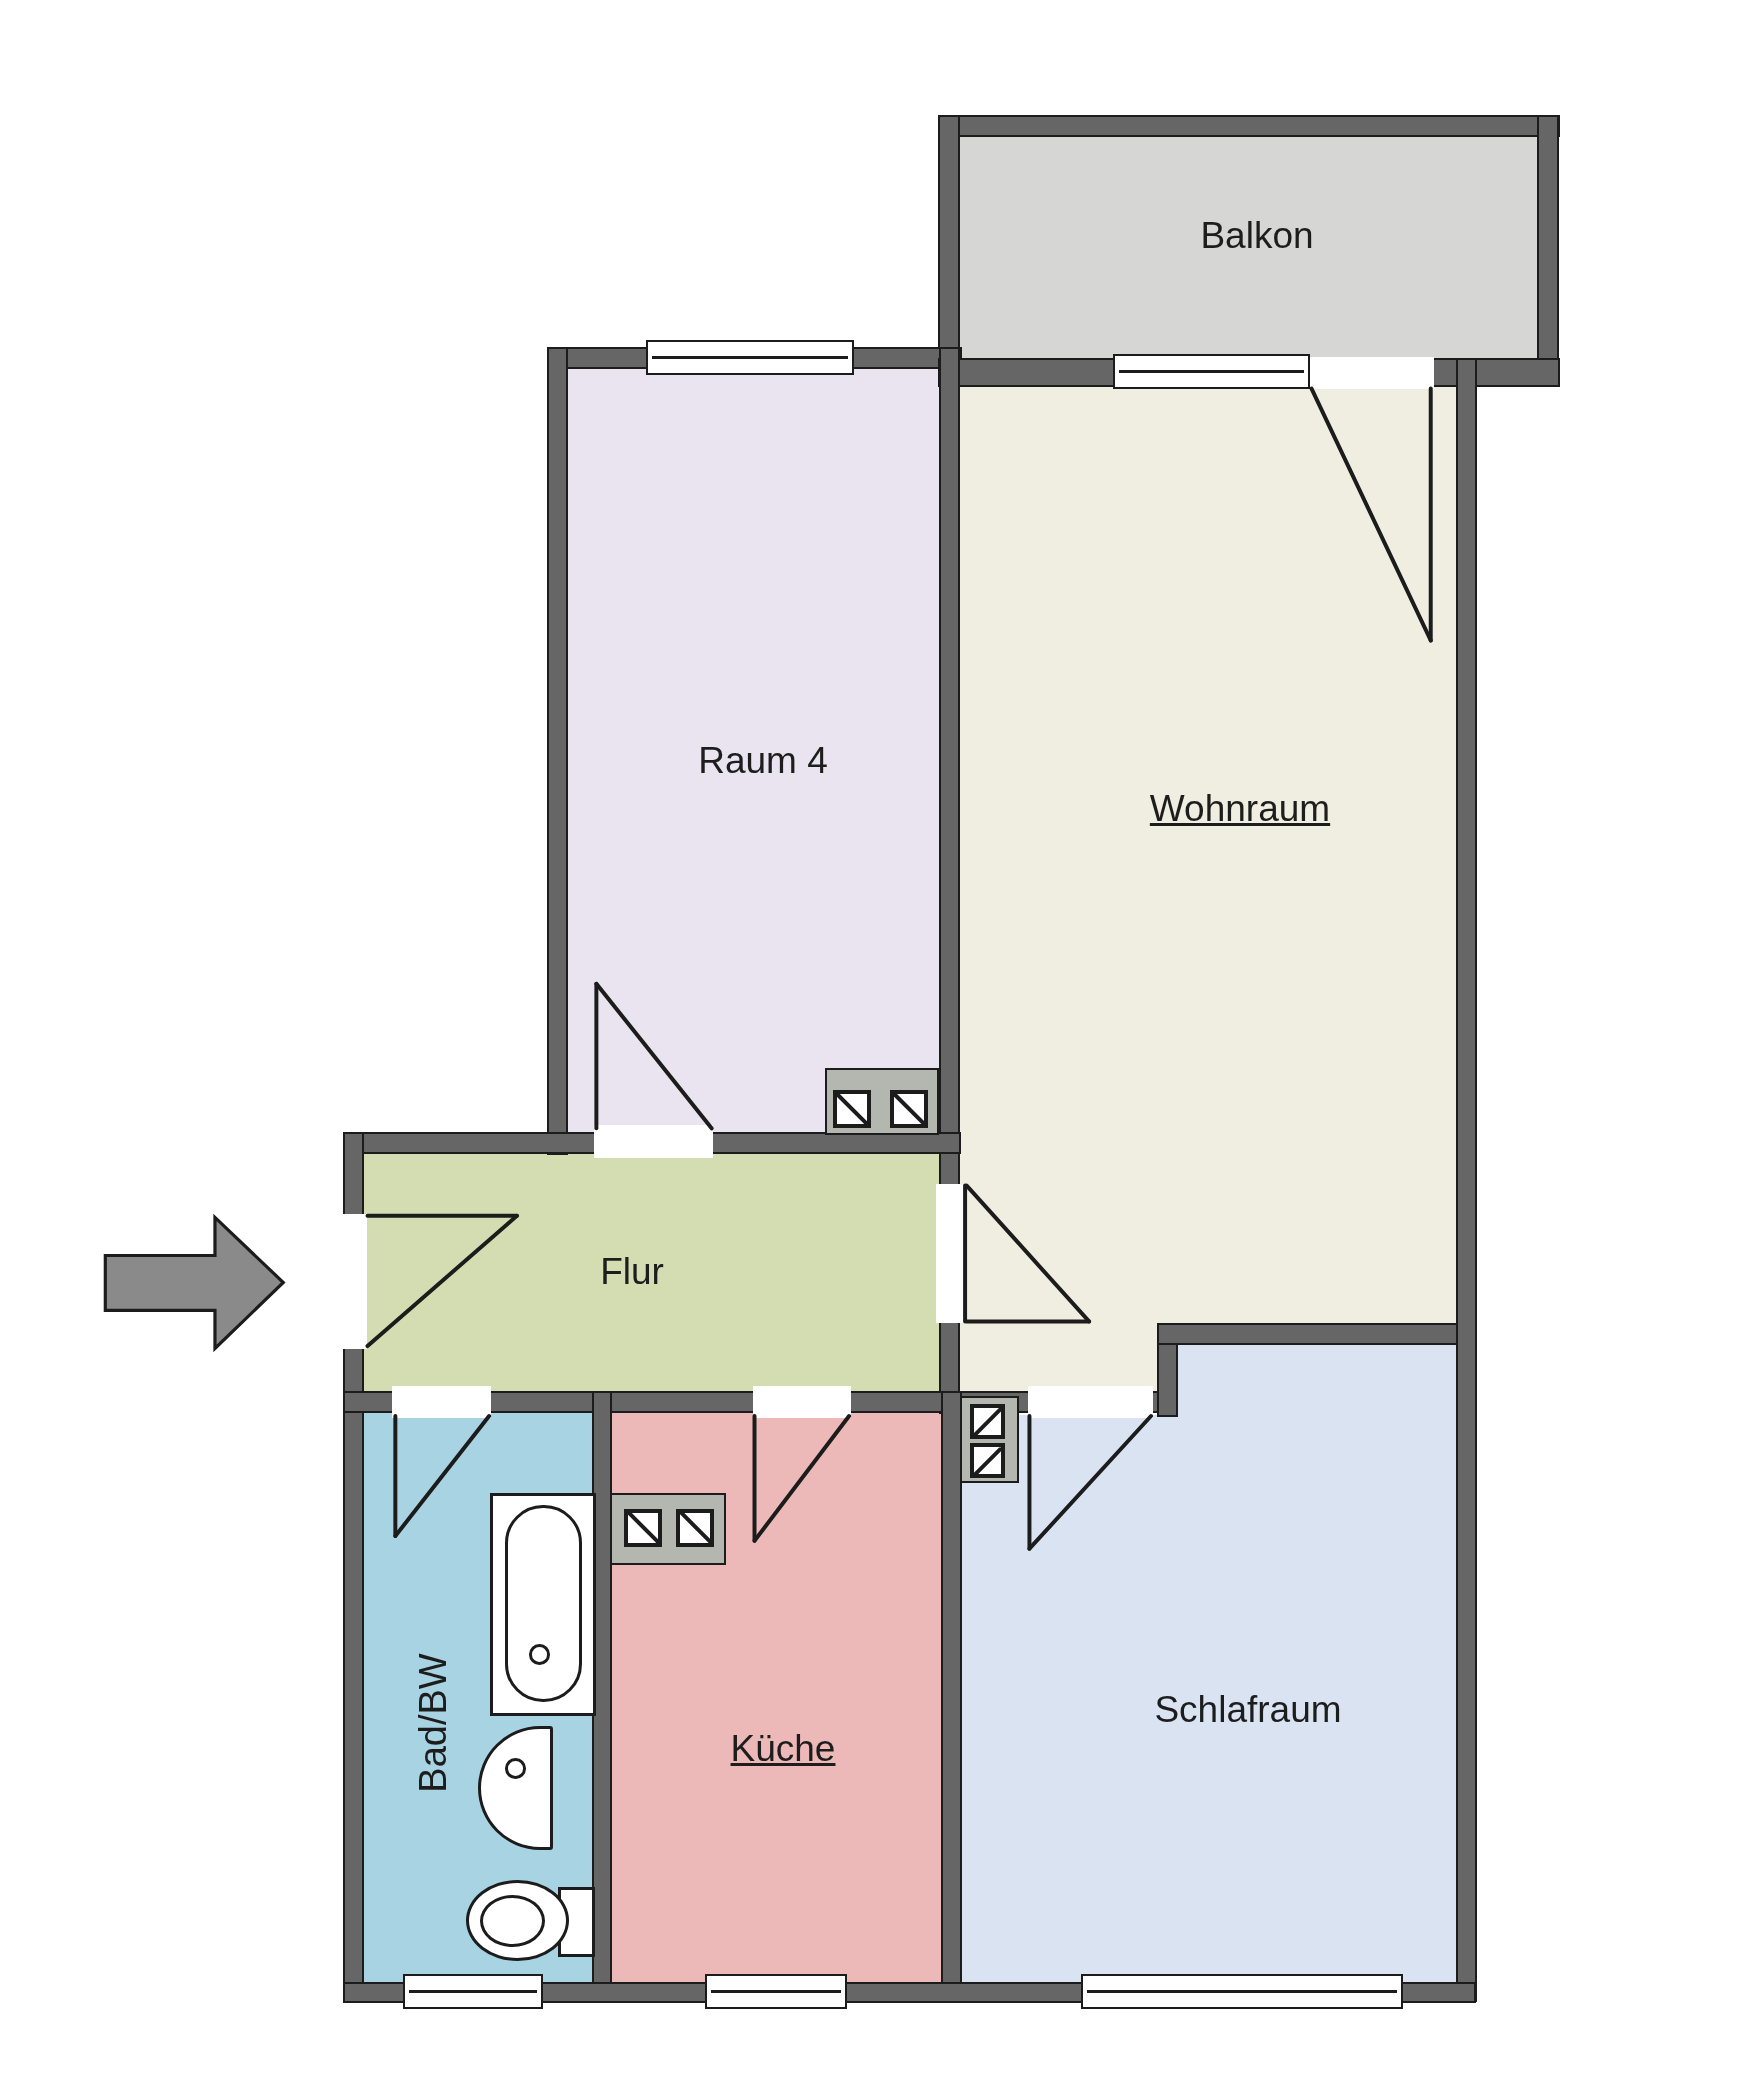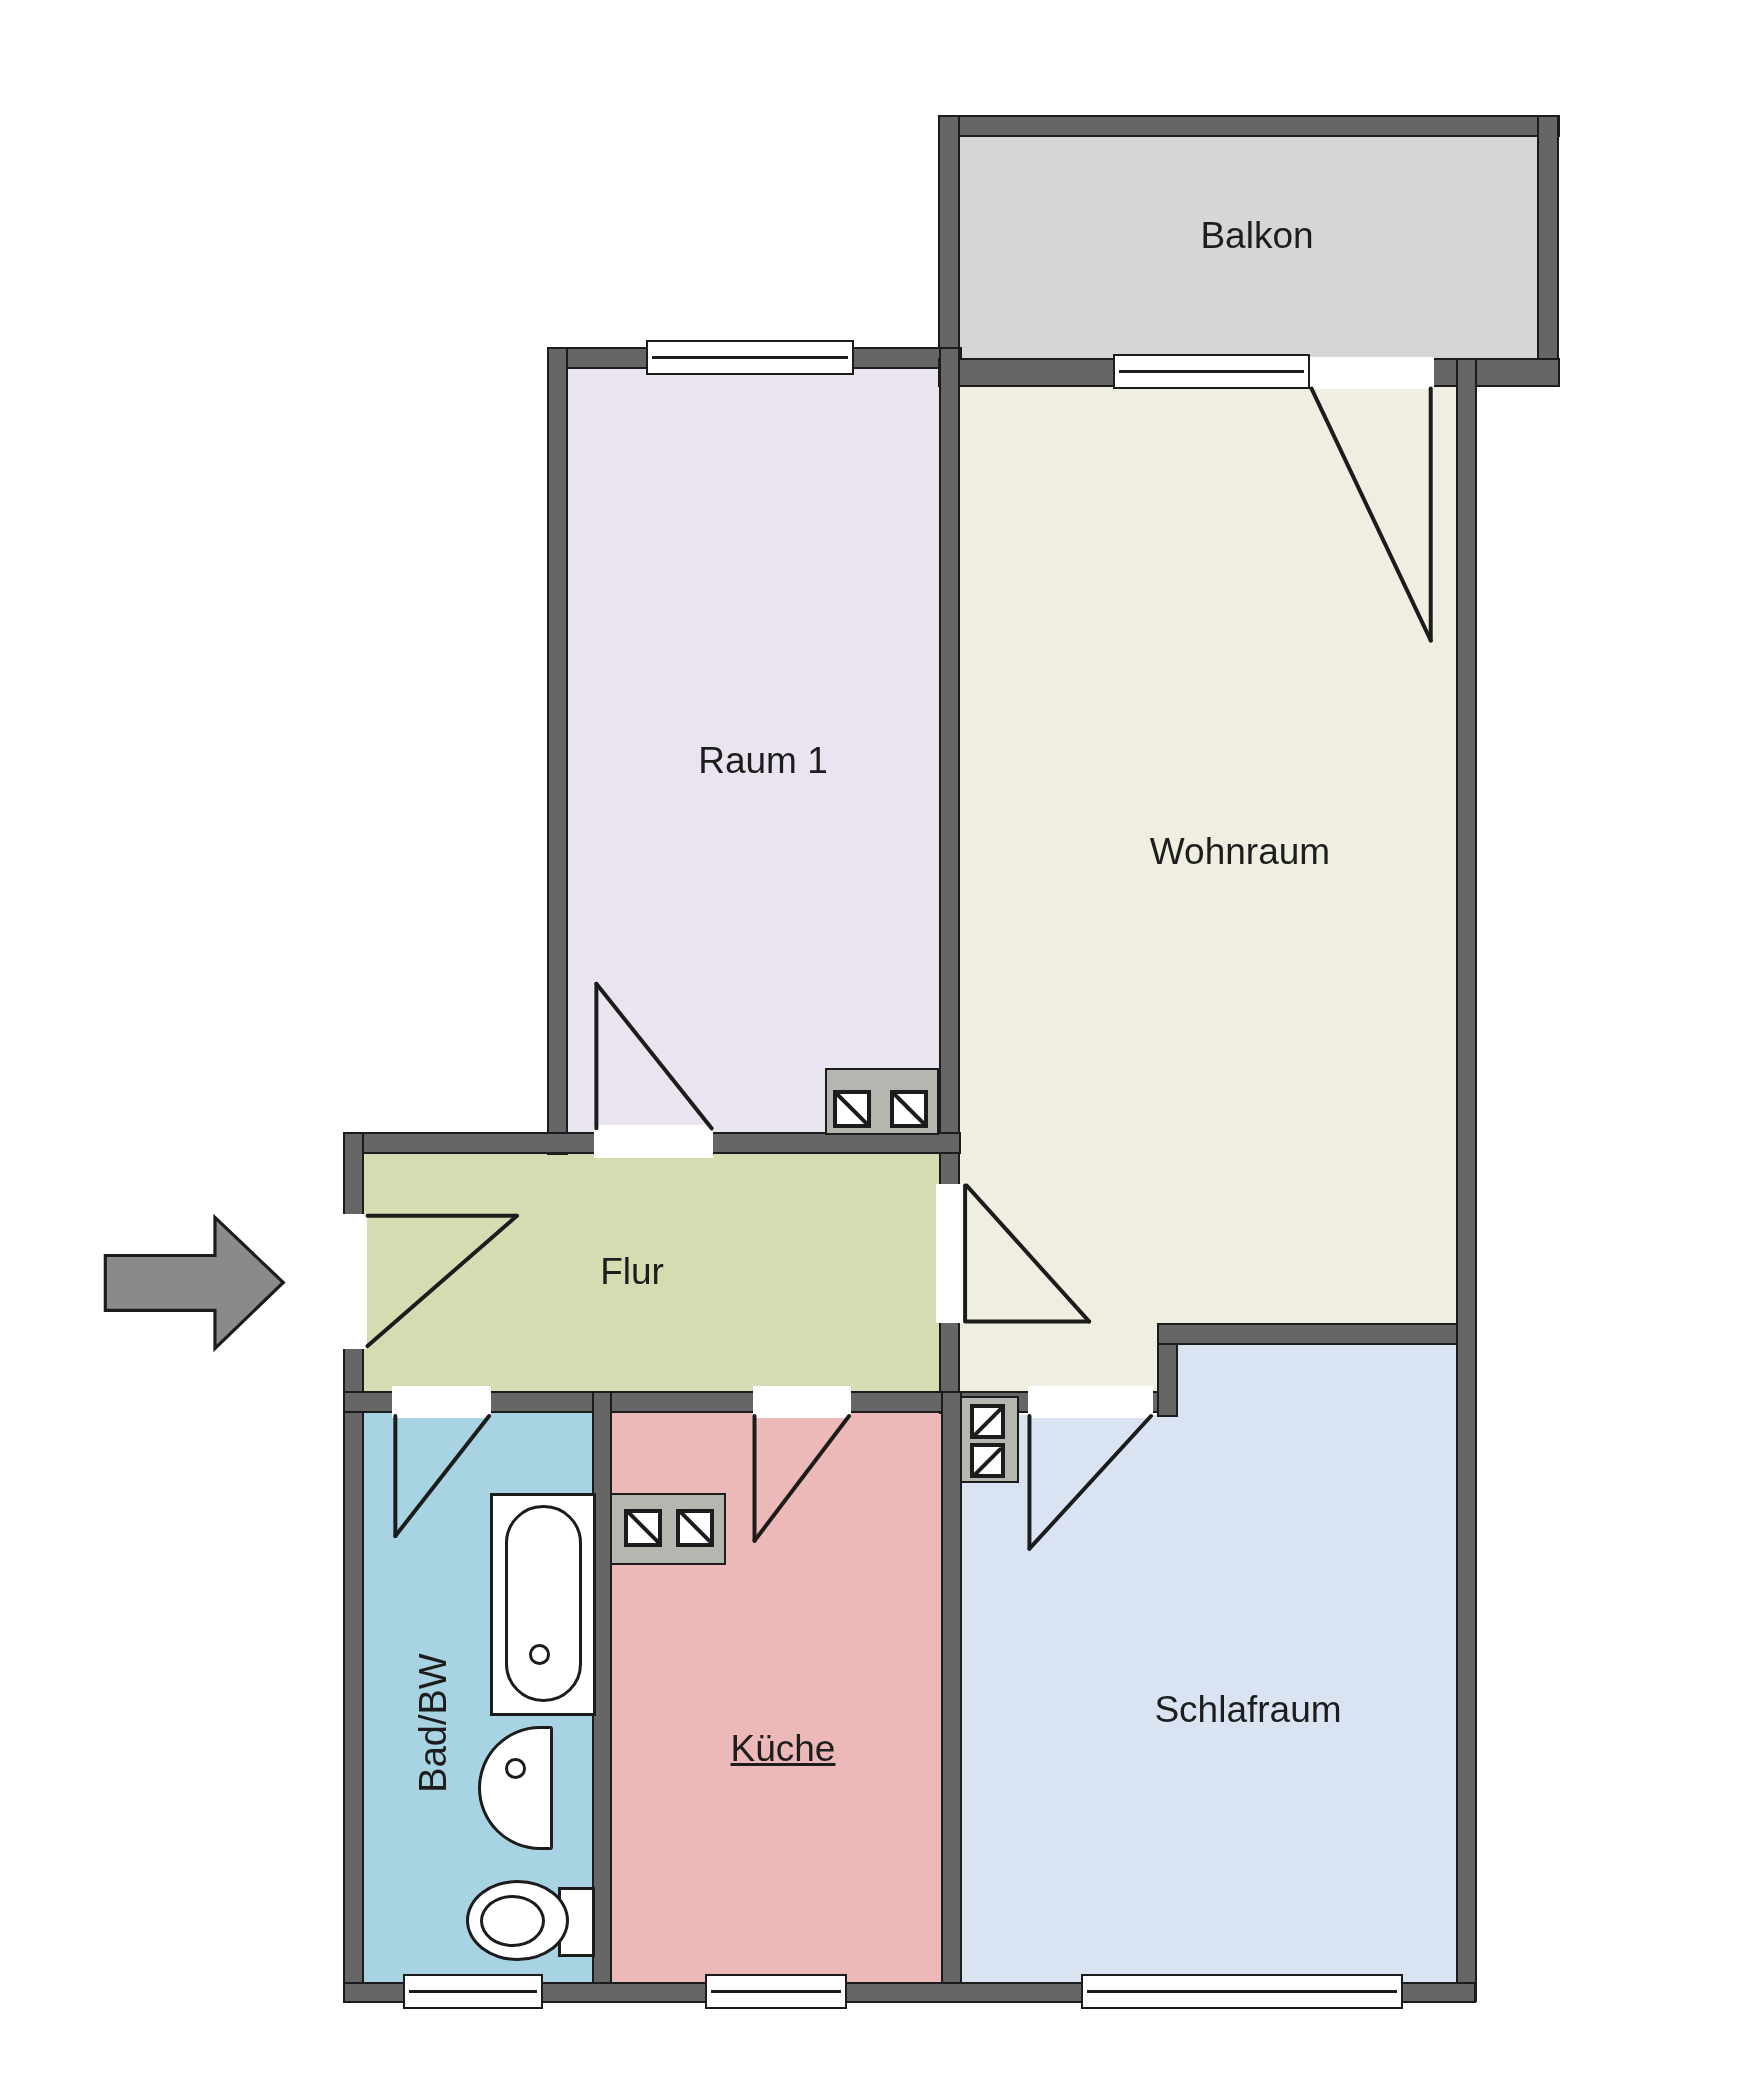--- a/index.html
+++ b/index.html
@@ -113,20 +113,20 @@
     <line x1="1126" y1="1378" x2="1164" y2="1416"></line>
     <line x1="791" y1="1904" x2="829" y2="1942"></line>
     <line x1="857" y1="1904" x2="895" y2="1942"></line>
     <line x1="1226" y1="1806" x2="1258" y2="1774"></line>
     <line x1="1226" y1="1856" x2="1258" y2="1824"></line>
 
     <polygon points="132,1580 270,1580 270,1532 356,1614 270,1697 270,1649 132,1649" fill="var(--arrow)" stroke="var(--line)" stroke-width="4"></polygon>
   </svg>
 
   <span class="label" style="left:1257px;top:236px;">Balkon</span>
-  <span class="label" style="left:763px;top:761px;">Raum 1</span>
-  <span class="label" style="left:1240px;top:852px;">Wohnraum</span>
+  <span class="label" style="left:763px;top:761px;">Raum 4</span>
+  <span class="label" style="left:1240px;top:809px;text-decoration:underline;">Wohnraum</span>
   <span class="label" style="left:632px;top:1272px;">Flur</span>
   <span class="label rot" style="left:433px;top:1723px;">Bad/BW</span>
   <span class="label" style="left:783px;top:1749px;text-decoration:underline;">Küche</span>
   <span class="label" style="left:1248px;top:1710px;">Schlafraum</span>
 </div>
 
 
 </body></html>

